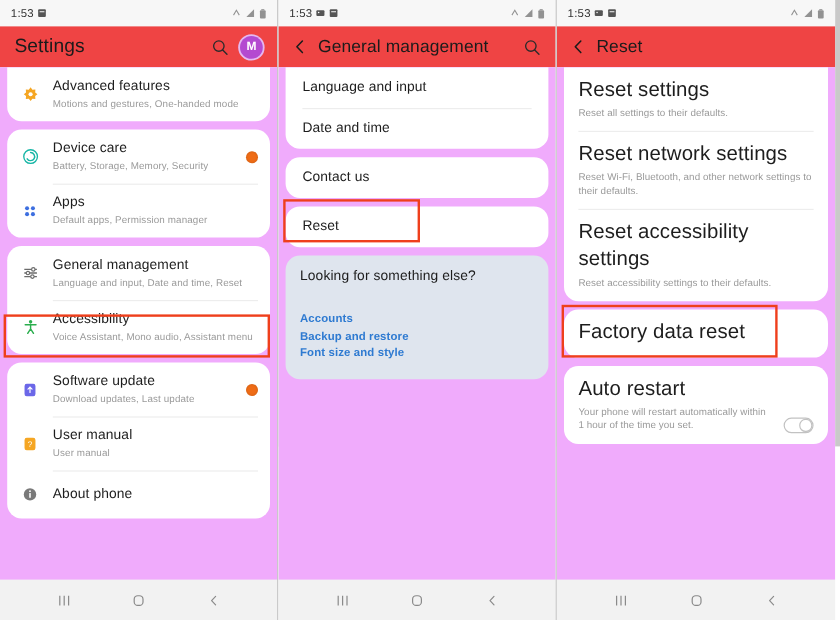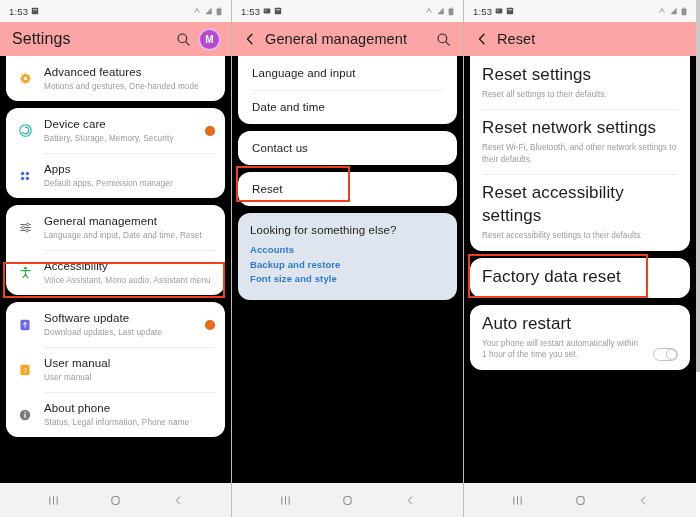--- a/index.html
+++ b/index.html
@@ -24,42 +24,42 @@
     display:flex; align-items:center; padding:0 9px;
     font-size:9px; color:#3a3a3a; letter-spacing:.2px;
   }
   .sb-left { display:flex; align-items:center; gap:3px; }
   .sb-time { font-size:9.5px; color:#333; font-weight:400; }
   .sb-right { margin-left:auto; display:flex; align-items:center; gap:3px; opacity:.62; }
   .sb-ic { display:block; }
 
   
   .appbar {
-    flex:0 0 34px; height:34px; background:#fca5a5;
+    flex:0 0 34px; height:34px; background:#ef4444;
     display:flex; align-items:center; padding:0 12px; gap:9px;
   }
   .appbar .title {
     font-size:14.5px; color:#1b1b1b; font-weight:400; letter-spacing:.1px;
     white-space:nowrap;
   }
   .appbar .title.big { font-size:16px; }
   .appbar .spacer { flex:1; }
   .back-chevron { width:12px; height:12px; flex:0 0 12px; }
   .search-ic { width:15px; height:15px; flex:0 0 15px; }
   .avatar {
     width:19px; height:19px; border-radius:50%;
     background:#b44ad0;
     display:flex; align-items:center; justify-content:center;
     color:#fff; font-size:10px; font-weight:600;
     box-shadow:0 0 0 1.5px #e6b8f0;
     flex:0 0 19px;
   }
 
   
-  .body { flex:1; background:#000000; overflow:hidden; position:relative; }
+  .body { flex:1; background:#f0abfc; overflow:hidden; position:relative; }
 
   .card {
     background:#ffffff; border-radius:12px; margin:0 6px 7px 6px;
   }
   .card.flush-top { margin-top:0; border-radius:0 0 12px 12px; }
 
   
   .row {
     display:flex; align-items:center; padding:9px 10px 9px 8px;
     position:relative; min-height:40px;
@@ -108,21 +108,21 @@
     position:absolute; top:0.5px; right:0.5px;
     width:10.5px; height:10.5px; border-radius:50%;
     border:1.3px solid #c2c2c2; background:#fff;
   }
 
   
   .lfse {
     background:#dfe5ee; border-radius:12px; margin:0 6px;
     padding:11px 12px 13px 12px;
   }
-  .lfse .head { font-size:11.5px; color:#1d1d1d; margin-bottom:7px; letter-spacing:.1px; }
+  .lfse .head { font-size:11.5px; color:#1d1d1d; margin-bottom:23px; letter-spacing:.1px; }
   .lfse .lnk {
     font-size:9.5px; color:#2e7ad1; font-weight:700;
     line-height:1.55; letter-spacing:.1px;
   }
 
   
   .hl {
     position:absolute; border:2.4px solid #ef3f1c;
     pointer-events:none; z-index:9;
   }
@@ -288,21 +288,20 @@
         <div class="row">
           <span class="icon">
             <svg width="14" height="14" viewBox="0 0 20 20">
               <circle cx="10" cy="10" r="7.4" fill="#7a7a7a"></circle>
               <rect x="9.1" y="8.4" width="1.8" height="5.6" fill="#fff"></rect>
               <circle cx="10" cy="6.2" r="1.05" fill="#fff"></circle>
             </svg>
           </span>
           <div class="texts">
             <div class="t1">About phone</div>
-            <div class="t2">Status, Legal information, Phone name</div>
           </div>
         </div>
       </div>
 
       <div class="hl" style="left:3px; top:206px; width:222px; height:36px;"></div>
     </div>
 
     <div class="navbar">
       <span class="nb">
         <svg class="recent-ic" viewBox="0 0 12 12">

